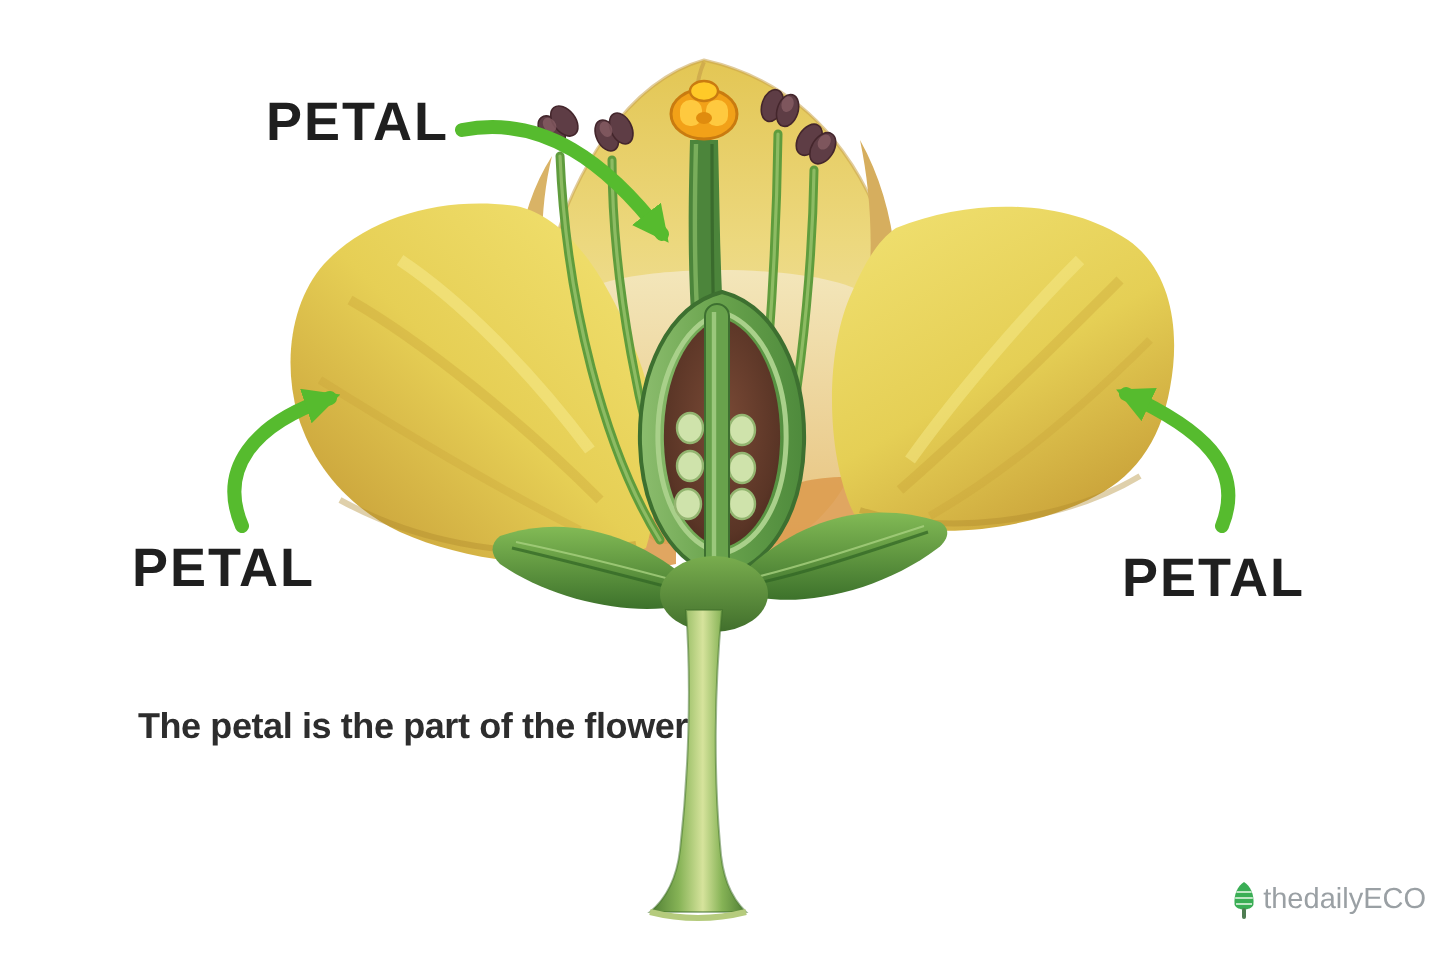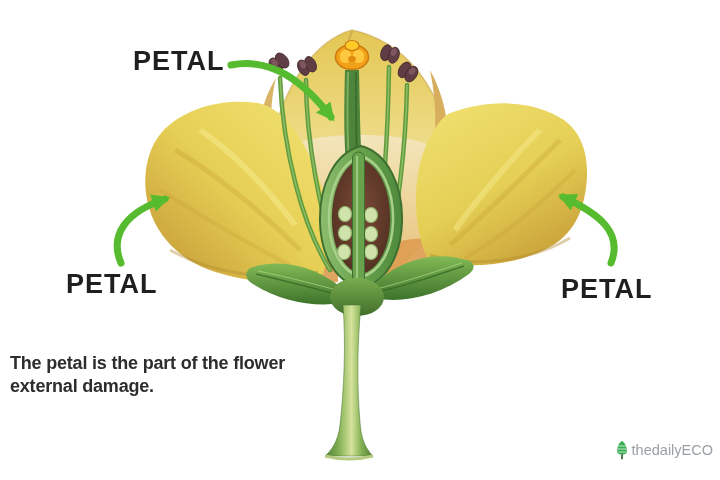--- a/index.html
+++ b/index.html
@@ -12,21 +12,21 @@
     position:absolute;
     font-weight:700;font-size:27px;letter-spacing:1px;
     color:var(--label-color,#1f1f1f);
     white-space:nowrap;
   }
   .label-top{left:133px;top:46px;}
   .label-left{left:66px;top:269px;}
   .label-right{left:561px;top:274px;}
   .description{
     position:absolute;left:10px;top:352px;width:334px;
-    text-align:left;font-weight:700;font-size:18px;line-height:22.5px;
+    text-align:right;font-weight:700;font-size:18px;line-height:22.5px;
     letter-spacing:-0.2px;color:var(--text-color,#2d2d2d);
   }
   .description div{white-space:nowrap;}
   .logo{
     position:absolute;right:7px;bottom:20px;
     display:flex;align-items:center;gap:3px;
     color:var(--logo-gray,#9aa0a4);font-size:14.5px;font-weight:400;
   }
   .arrow{stroke:var(--arrow-green,#56bb2e);stroke-width:7;fill:none;stroke-linecap:round;}
 </style>
@@ -202,21 +202,20 @@
       <path class="arrow" d="M611 263 C623 233 600 214 563 197" marker-end="url(#ah)"></path>
     </g>
   </svg>
 
   <div class="label label-top">PETAL</div>
   <div class="label label-left">PETAL</div>
   <div class="label label-right">PETAL</div>
 
   <div class="description">
     <div>The petal is the part of the flower</div>
-    <div>external damage.</div>
   </div>
 
   <div class="logo">
     <svg width="14" height="20" viewBox="0 0 14 20">
       <path d="M7 1 C10.2 3 12.2 7 11.7 12.5 C10.3 15.5 3.7 15.5 2.3 12.5 C1.8 7 3.8 3 7 1 Z" fill="#3aae55"></path>
       <path d="M3.2 6 L10.8 6 M2.6 9 L11.4 9 M3 12 L11 12" stroke="#bfe6c4" stroke-width="1"></path>
       <rect x="6" y="14" width="2" height="5.5" rx="1" fill="#4f7d52"></rect>
     </svg>
     <span>thedailyECO</span>
   </div>

